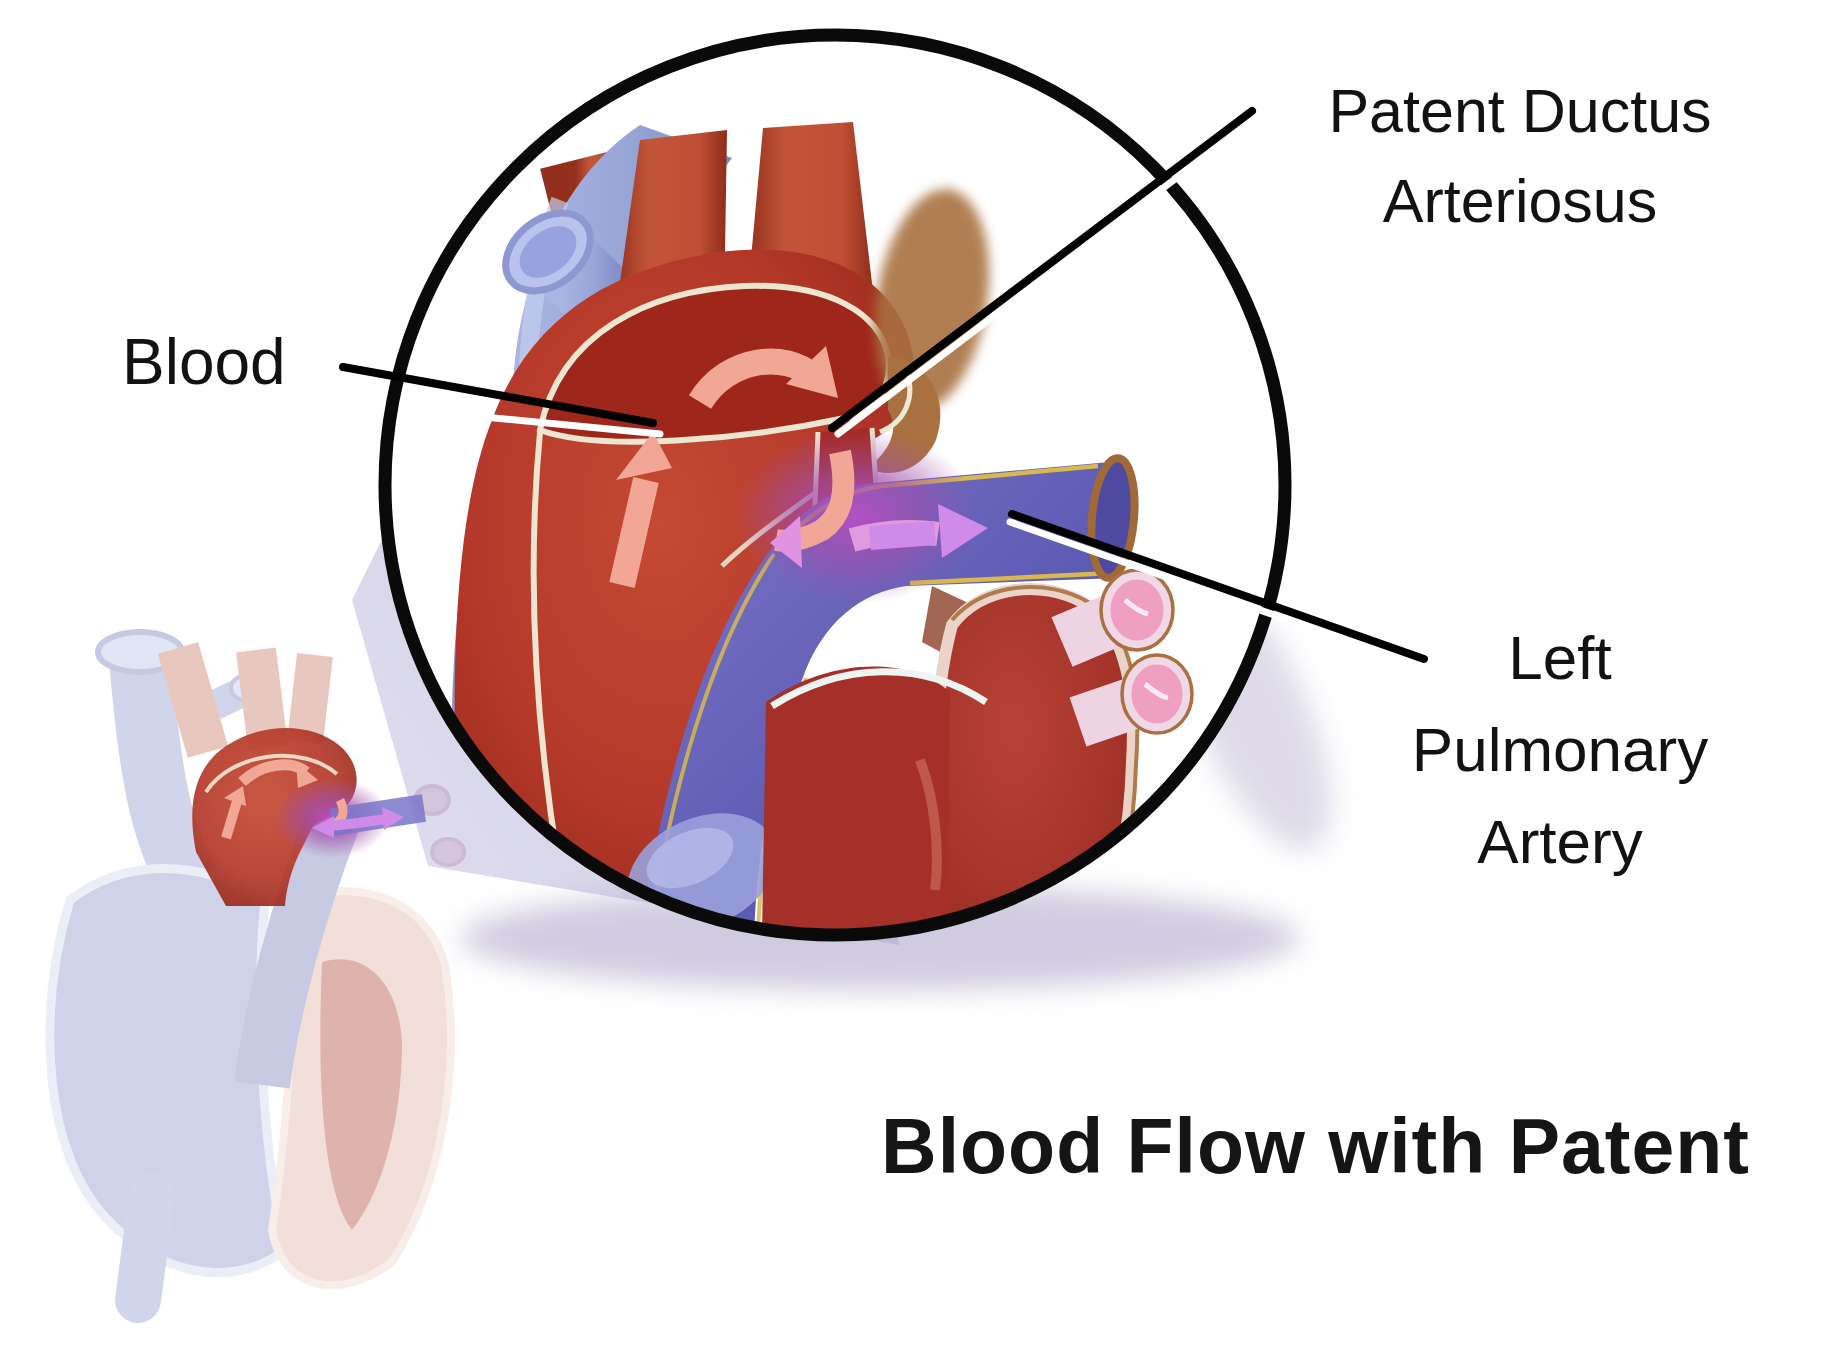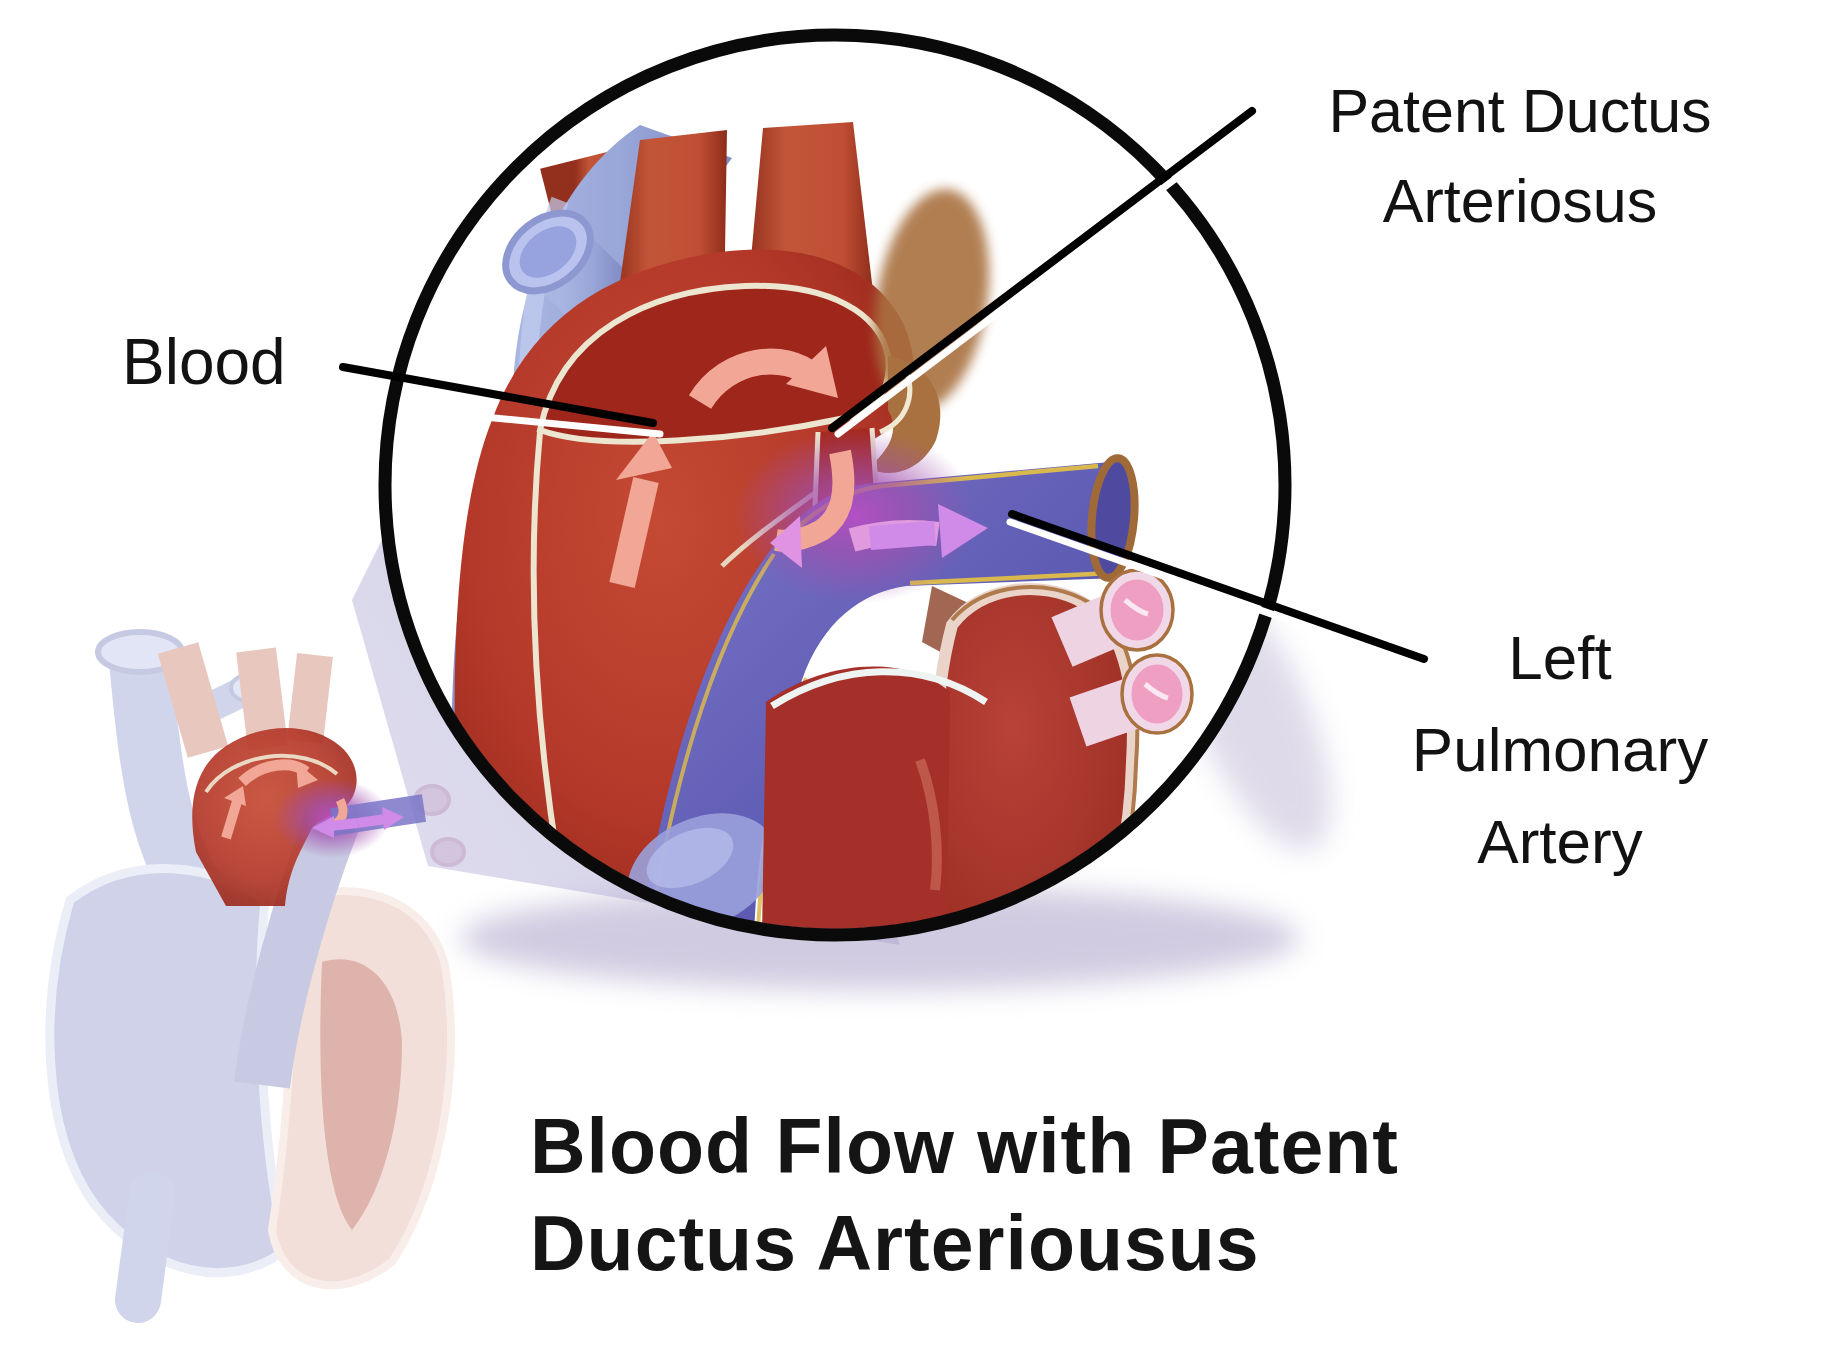--- a/index.html
+++ b/index.html
@@ -7,21 +7,21 @@
     position:relative;width:1824px;height:1353px;background:#ffffff;overflow:hidden;
     font-family:"Liberation Sans","DejaVu Sans",sans-serif;color:#111;
   }
   #art{position:absolute;left:0;top:0;width:1824px;height:1353px;}
   .callout{position:absolute;color:#121212;}
   .callout .ln{display:block;}
   #aorta-label{left:122px;top:318px;font-size:64px;line-height:1.4;}
   #pda-label{left:1180px;top:66px;width:680px;text-align:center;font-size:61px;line-height:1.48;}
   #lpa-label{left:1290px;top:612px;width:540px;text-align:center;font-size:62px;line-height:1.48;}
   #main-title{
-    position:absolute;left:530px;top:1098px;width:1220px;text-align:left;
+    position:absolute;left:530px;top:1098px;width:1220px;text-align:right;
     font-size:77px;line-height:1.26;font-weight:bold;color:#151515;letter-spacing:1px;
   }
 </style>
 </head>
 <body>
 
 <div id="stage">
 
   <svg id="art" viewBox="0 0 1824 1353">
     <defs>
@@ -223,16 +223,15 @@
   </div>
 
   <div class="callout" id="lpa-label">
     <span class="ln">Left</span>
     <span class="ln">Pulmonary</span>
     <span class="ln">Artery</span>
   </div>
 
   <div id="main-title">
     <span class="ln" style="display:block">Blood Flow with Patent</span>
-    <span class="ln" style="display:block">Ductus Arteriousus</span>
   </div>
 
 </div>
 
 </body></html>

